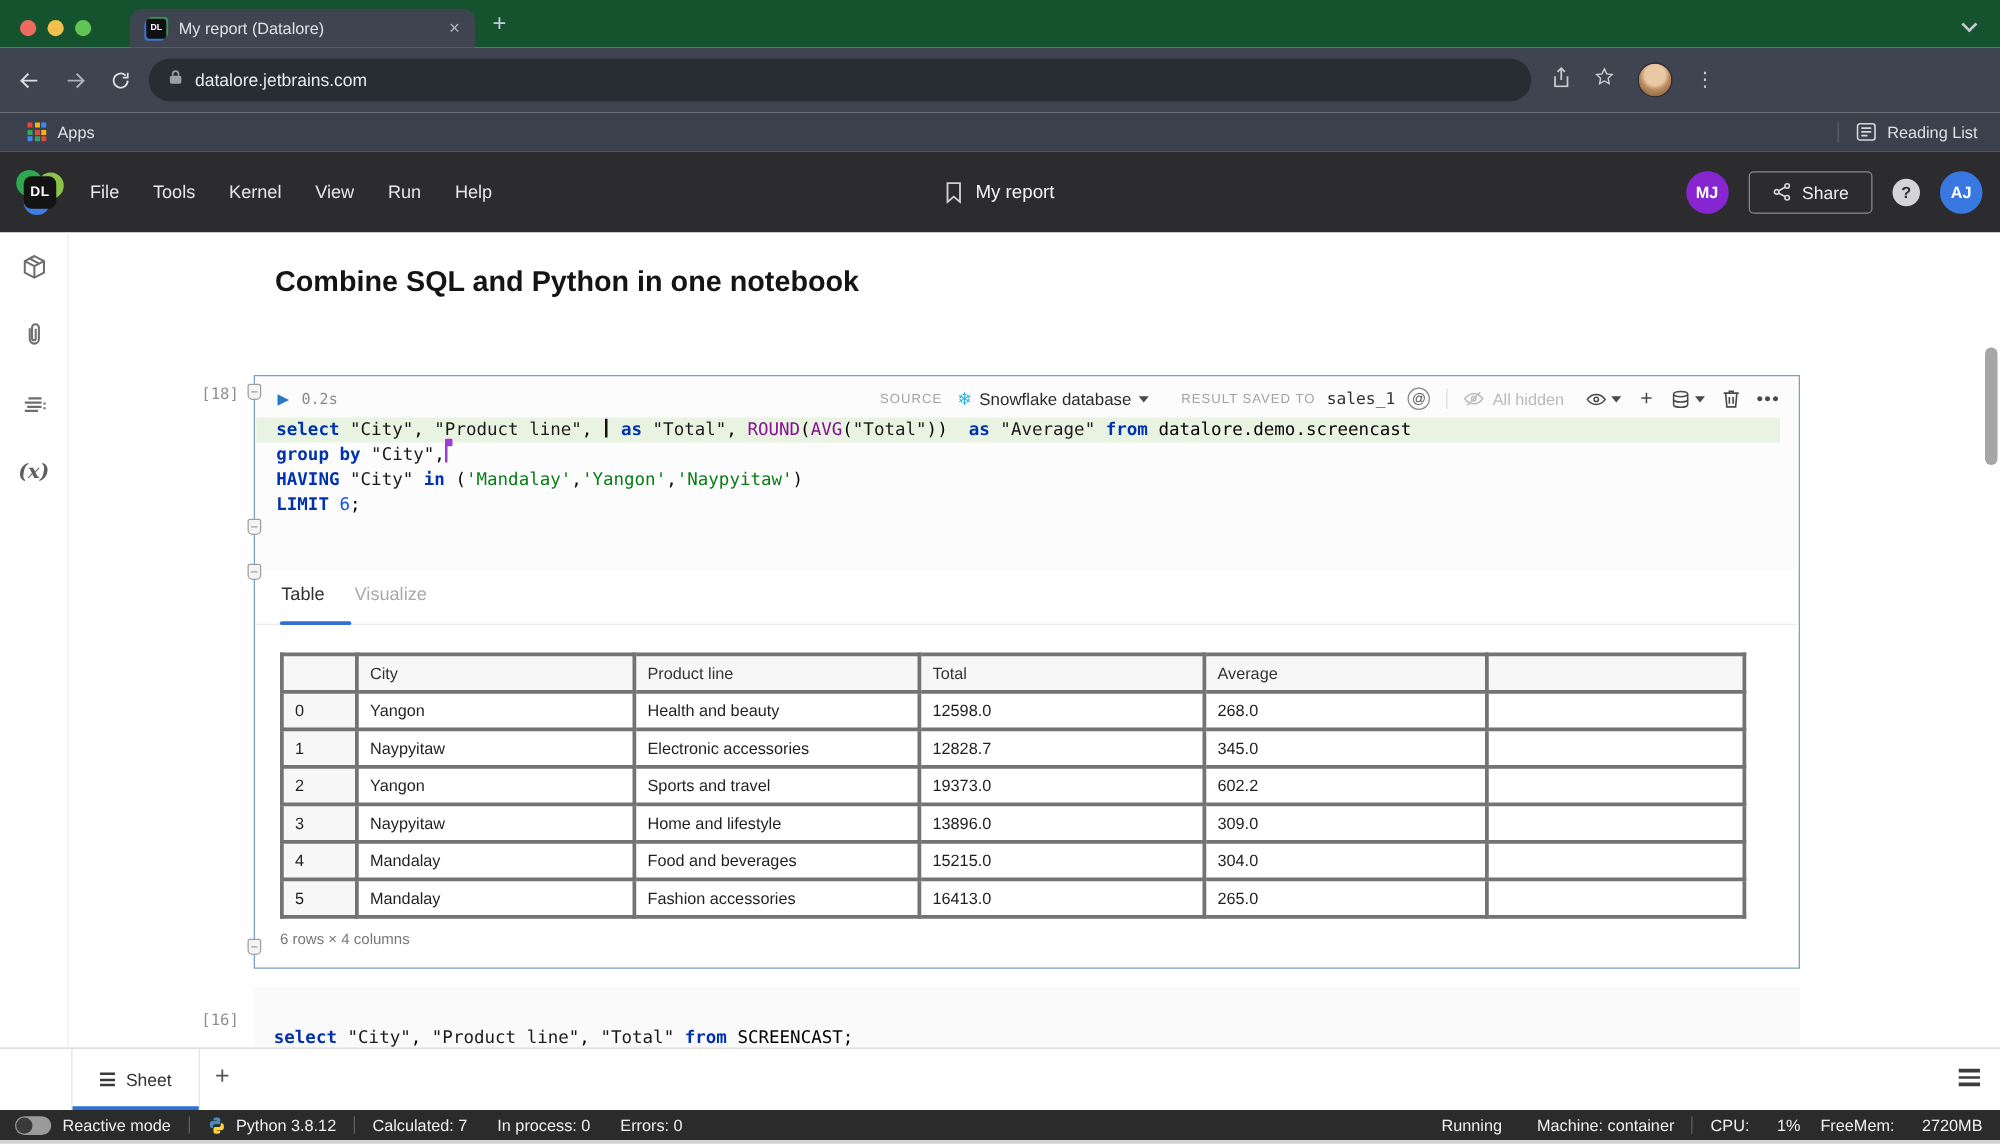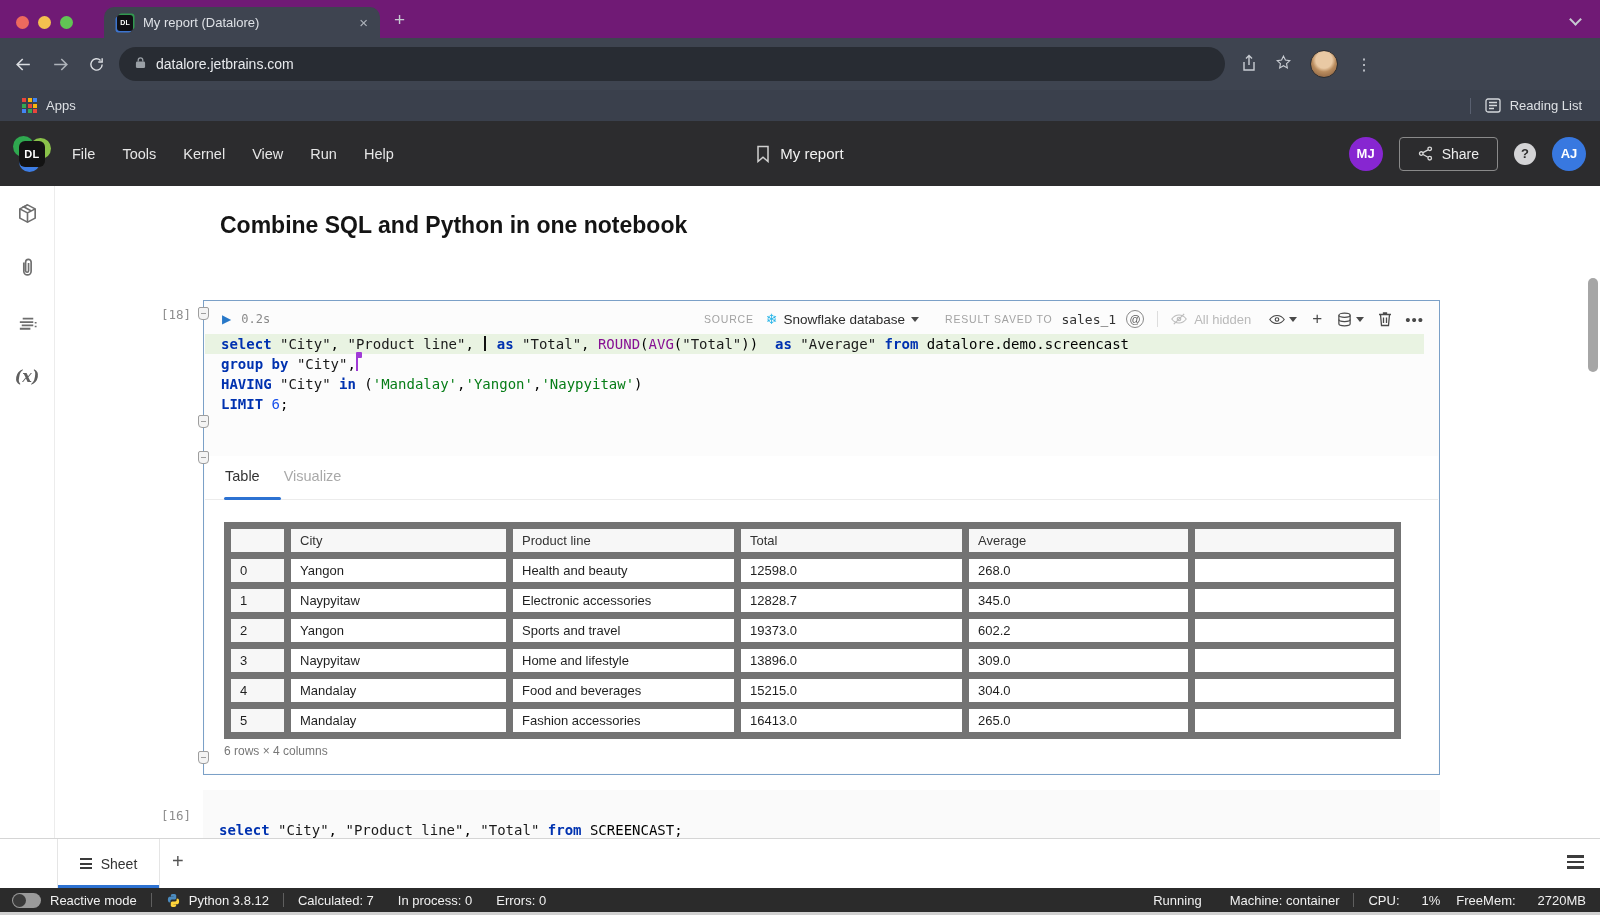--- a/index.html
+++ b/index.html
@@ -1,21 +1,21 @@
 <!DOCTYPE html>
 <html><head>
 <meta charset="utf-8">
 <style>
   * { margin:0; padding:0; box-sizing:border-box; }
   html,body { width:1600px; height:915px; overflow:hidden; background:#D0D0D0;
     font-family:"Liberation Sans", sans-serif; }
   .window { position:relative; width:1600px; height:915px; background:#fff; }
 
   
-  .tabstrip { position:absolute; left:0; top:0; width:1600px; height:38px; background:#701a75; }
+  .tabstrip { position:absolute; left:0; top:0; width:1600px; height:38px; background:#14532d; }
   .traffic { position:absolute; left:16px; top:16px; display:flex; gap:9px; }
   .traffic i { width:13px; height:13px; border-radius:50%; display:block; }
   .tl-red{background:#ED6A5E}.tl-yellow{background:#F4BF4F}.tl-green{background:#61C554}
   .btab { position:absolute; left:104px; top:7px; width:276px; height:31px; background:#3E4450;
     border-radius:10px 10px 0 0; display:flex; align-items:center; padding:0 10px 0 13px; }
   .favicon { width:16px; height:16px; border-radius:3px; background:#101014; color:#fff;
     font-size:7px; font-weight:bold; display:flex; align-items:center; justify-content:center;
     box-shadow:-1.5px 1.5px 0 rgba(61,125,228,.85), 1.5px -1.5px 0 rgba(47,168,79,.85); }
   .btab-title { color:#DEE1E6; font-size:13px; margin-left:10px; flex:1; white-space:nowrap; overflow:hidden; }
   .tab-close { color:#AEB3BB; font-size:15px; line-height:1; padding:0 2px; }
@@ -117,21 +117,21 @@
 
   .output { position:absolute; left:1px; top:155px; right:1px; bottom:1px; background:#fff; }
   .out-tabs { position:absolute; left:20px; top:12px; display:flex; gap:24px; font-size:14.5px; }
   .out-tab-active { color:#333; }
   .out-tab-idle { color:#A9A9A9; }
   .tabs-border { position:absolute; left:0; right:0; top:43px; height:1px; background:#ECECEC; }
   .tab-underline { position:absolute; left:19px; top:41px; width:57px; height:3px; background:#2D72D2; border-radius:2px; }
 
   .dataframe { position:absolute; left:19px; top:66px; border-collapse:collapse; table-layout:fixed;
     width:1170px; font-size:13px; color:#1F1F1F; }
-  .dataframe th, .dataframe td { border:7px solid #737373; height:30px; padding:0 0 0 9px;
+  .dataframe th, .dataframe td { border:3px solid #737373; height:30px; padding:0 0 0 9px;
     text-align:left; font-weight:normal; overflow:hidden; white-space:nowrap; }
   .dataframe thead th { background:#F7F7F7; color:#333; }
   .dataframe td.idx { background:#F7F7F7; }
   .tbl-summary { position:absolute; left:19px; top:288px; font-size:12px; color:#777; }
 
   .cell16 { position:absolute; left:148px; top:604px; width:1237px; height:48px; background:#FAFAFA; }
   .cell16 .codeblock { top:30px; left:0; right:0; }
 
   .scroll-thumb { position:absolute; left:1588px; top:278px; width:10px; height:94px;
     background:#A6A6A6; border-radius:5px; }

